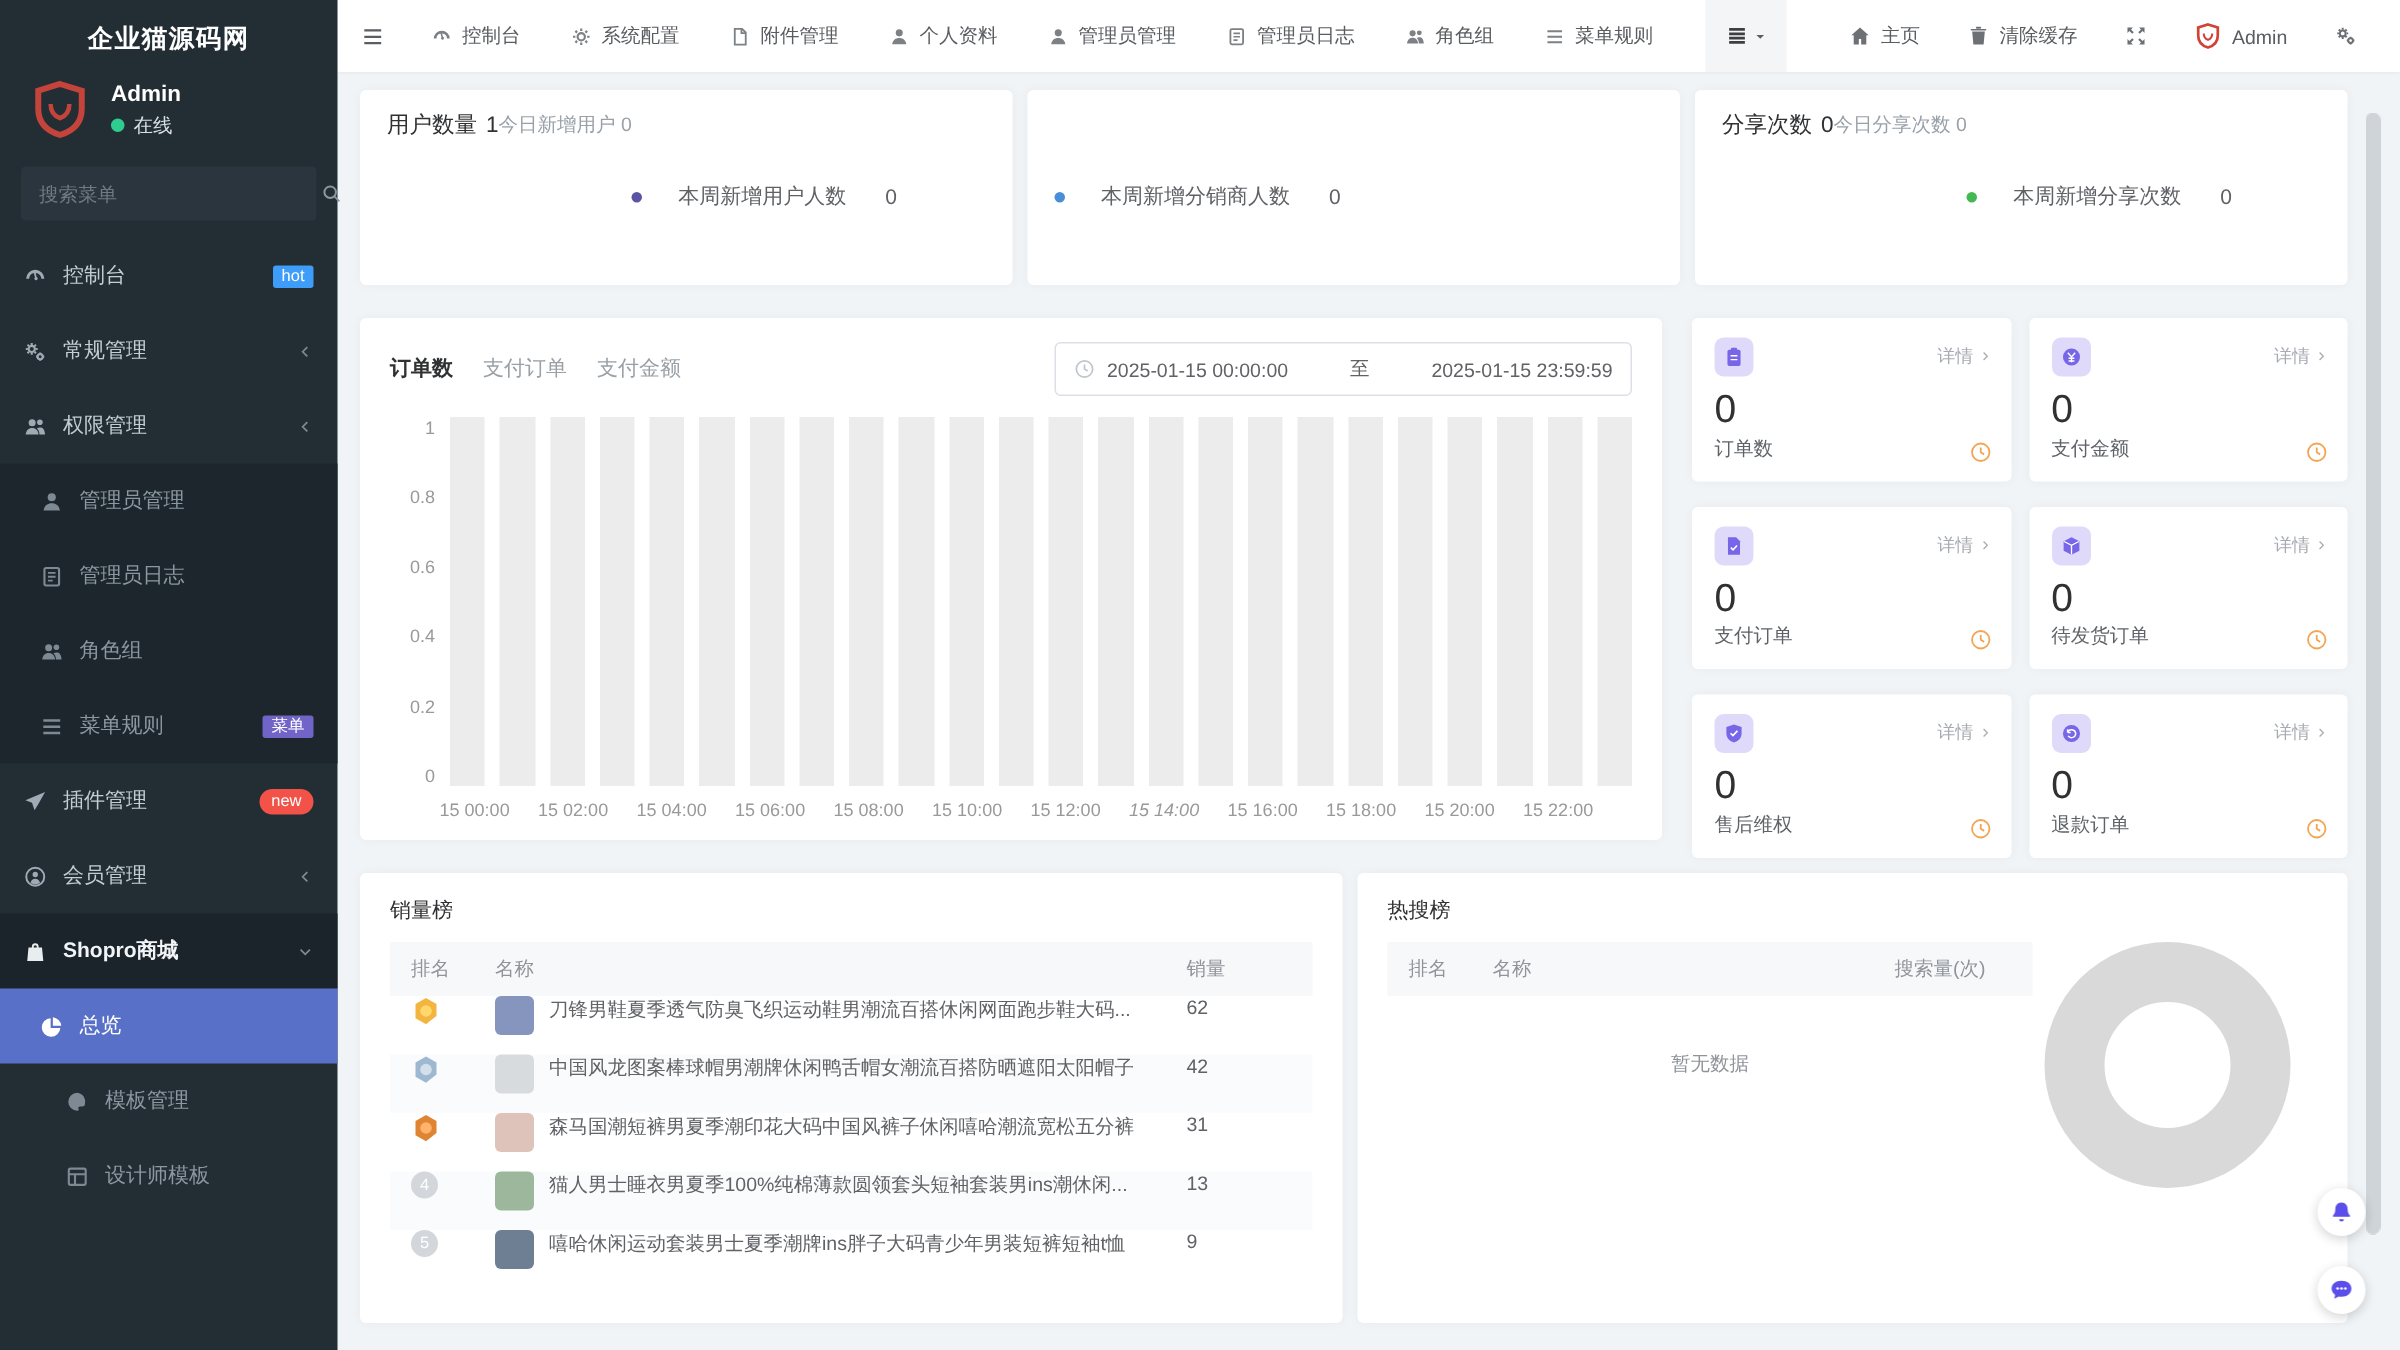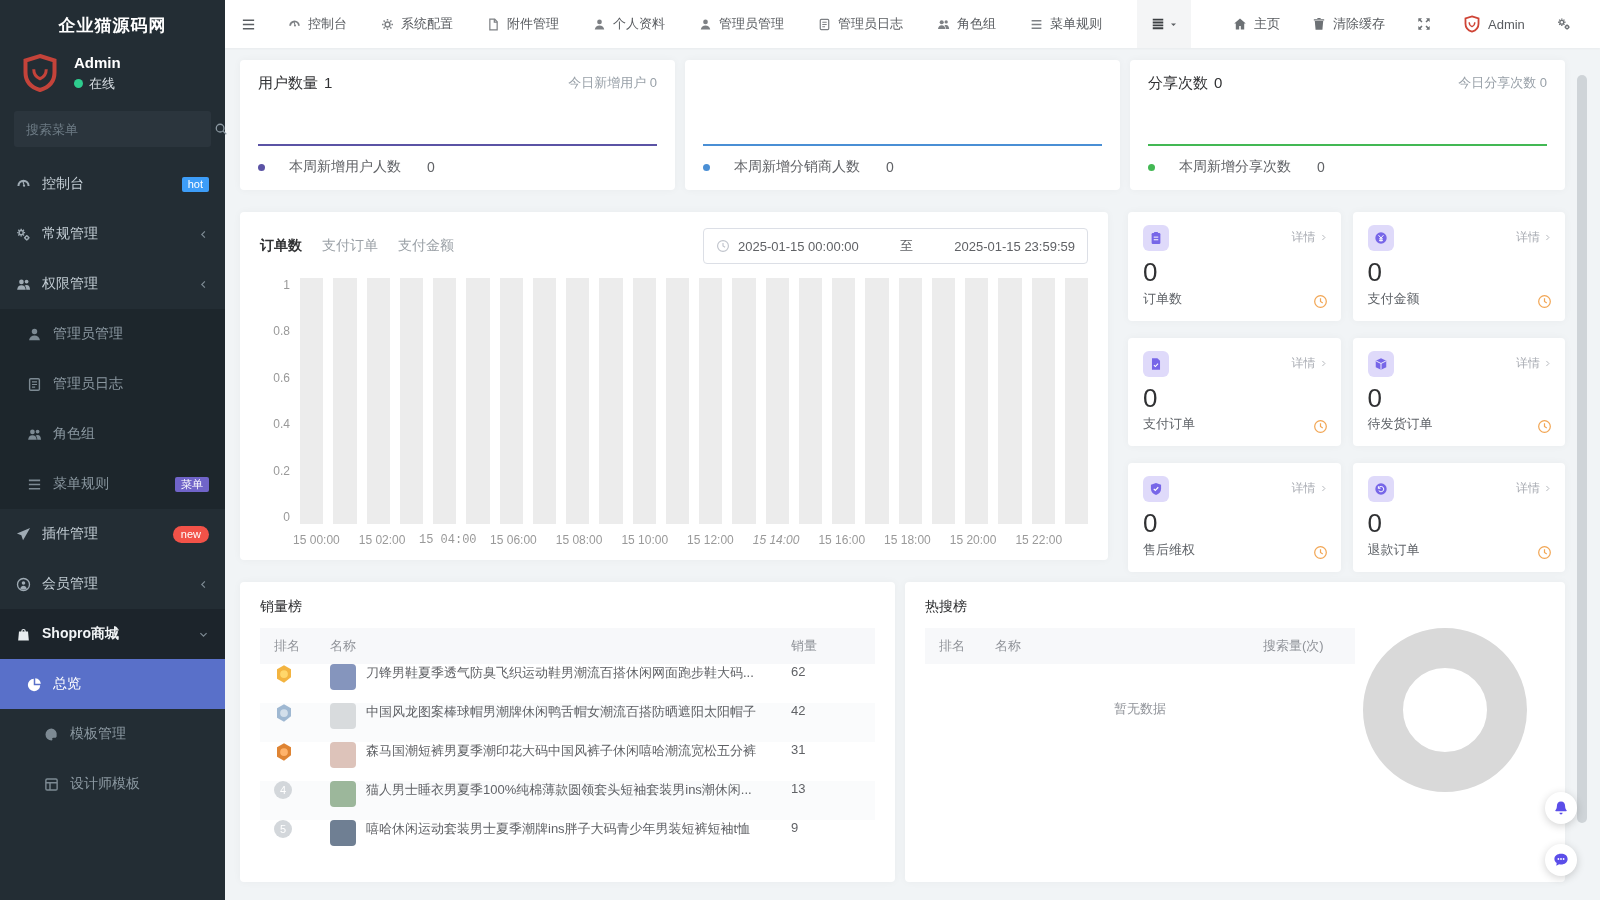--- a/index.html
+++ b/index.html
@@ -51,21 +51,21 @@
   .nav-right{margin-left:26px;display:flex;align-items:center;height:48px}
   .nav-link{display:flex;align-items:center;gap:7px;padding:0 16px;font-size:13px;color:#595c60;cursor:pointer;height:48px}
   .nav-link .i{width:14px;height:14px;color:#6d7175}
   .nav-admin .i{width:18px;height:18px;color:#cf4436}
 
   
   .content{position:absolute;left:225px;top:48px;width:1375px;height:852px;padding:12px 35px 0 15px}
   .card{background:#fff;border-radius:4px;box-shadow:0 0 8px rgba(0,0,0,.04)}
 
   .summary-row{display:flex;gap:10px;height:130px}
-  .sum-card{flex:1;padding:14px 18px;display:flex;flex-direction:column}
+  .sum-card{flex:1;padding:14px 18px;display:flex;flex-direction:row}
   .sum-top{display:flex;justify-content:space-between;align-items:flex-start}
   .sum-title{font-size:15px;color:#303133}
   .sum-val{margin-left:6px}
   .sum-today{font-size:13px;color:#98a0a8}
   .sum-line{height:2px;margin-top:auto}
   .sum-week{display:flex;align-items:center;gap:24px;font-size:14px;color:#606266;margin-top:12px}
   .sum-dot{width:7px;height:7px;border-radius:50%}
   .sum-week b{font-weight:normal;margin-left:2px}
 
   .mid-row{display:flex;gap:20px;margin-top:22px;height:348px}
@@ -533,21 +533,21 @@
               <div class="bar" style="background: rgb(236, 236, 236);"></div>
               <div class="bar" style="background: rgb(236, 236, 236);"></div>
               <div class="bar" style="background: rgb(236, 236, 236);"></div>
               <div class="bar" style="background: rgb(236, 236, 236);"></div>
               <div class="bar" style="background: rgb(236, 236, 236);"></div>
               <div class="bar" style="background: rgb(236, 236, 236);"></div>
             </div>
           <div class="xaxis" id="chart-x">
               <span class="xlab" style="left: 2.08333%;">15 00:00</span>
               <span class="xlab" style="left: 10.4167%;">15 02:00</span>
-              <span class="xlab" style="left: 18.75%; font-family: Liberation Mono, monospace;">15 04:00</span>
+              <span class="xlab" style="left: 18.75%;">15 04:00</span>
               <span class="xlab" style="left: 27.0833%;">15 06:00</span>
               <span class="xlab" style="left: 35.4167%;">15 08:00</span>
               <span class="xlab" style="left: 43.75%;">15 10:00</span>
               <span class="xlab" style="left: 52.0833%;">15 12:00</span>
               <span class="xlab" style="left: 60.4167%; font-style: italic;">15 14:00</span>
               <span class="xlab" style="left: 68.75%;">15 16:00</span>
               <span class="xlab" style="left: 77.0833%;">15 18:00</span>
               <span class="xlab" style="left: 85.4167%;">15 20:00</span>
               <span class="xlab" style="left: 93.75%;">15 22:00</span>
             </div>

